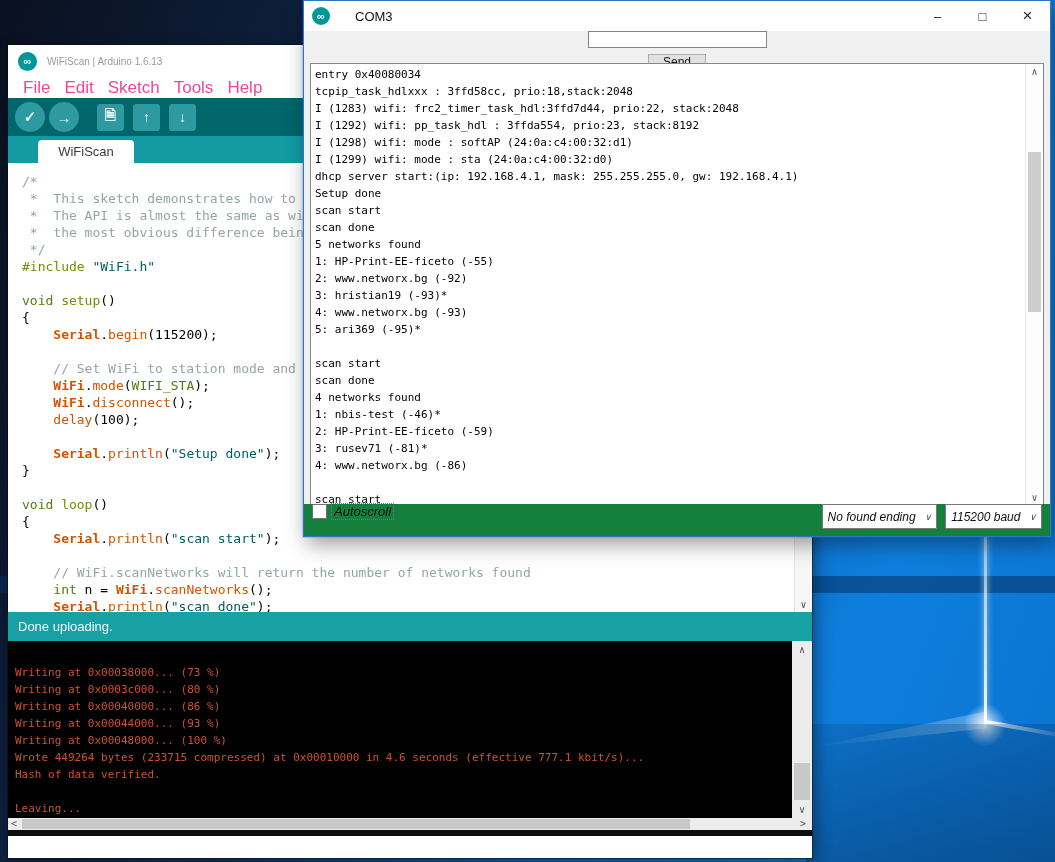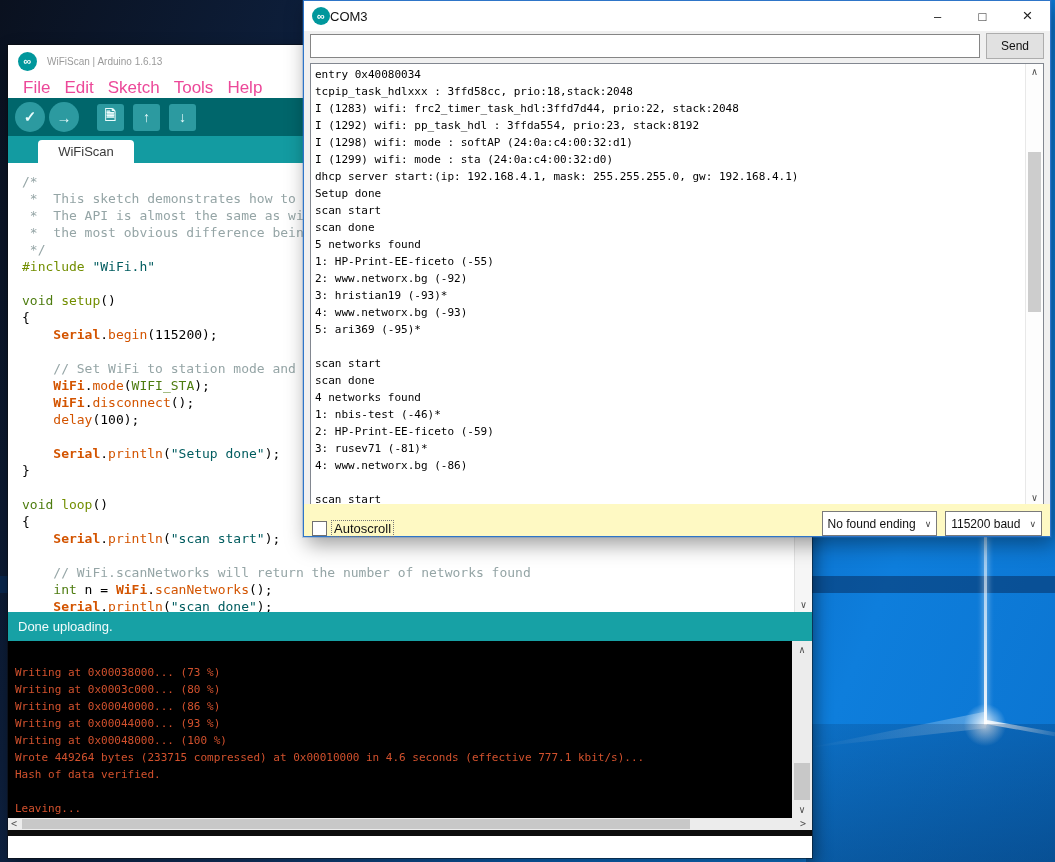--- a/index.html
+++ b/index.html
@@ -57,33 +57,33 @@
   .con-thumb{position:absolute;left:2px;top:122px;width:16px;height:37px;background:#c8c8c8;}
   .ide-hscroll{height:12px;background:#ececec;position:relative;}
   .h-arrow{position:absolute;top:0;height:12px;line-height:12px;font-size:10px;color:#505050;}
   .h-thumb{position:absolute;left:14px;top:1px;width:668px;height:10px;background:#c8c8c8;}
   .ide-gap{height:6px;background:#0d0d0d;}
   .ide-footer{height:22px;background:#00696E;color:#eafafa;font-size:12px;display:flex;align-items:center;justify-content:flex-end;padding-right:8px;}
   
   .serial{position:absolute;left:303px;top:0;width:748px;height:537px;background:#f0f0f0;z-index:20;
     border:1px solid #2E75C8;box-shadow:0 0 0 1px rgba(46,117,200,.25),4px 7px 20px rgba(0,0,0,.40);box-sizing:border-box;}
   .sm-titlebar{height:30px;background:#fff;display:flex;align-items:center;padding-left:8px;}
-  .sm-title{margin-left:0;font-size:13px;color:#111;flex:1 1 auto;}
+  .sm-title{margin-left:25px;font-size:13px;color:#111;flex:1 1 auto;}
   .win-btn{width:45px;height:30px;display:flex;align-items:center;justify-content:center;color:#222;font-size:13px;}
   .win-btn.close{font-size:17px;}
-  .sm-inputrow{height:30px;display:flex;align-items:center;padding:0 6px;gap:6px;}
+  .sm-inputrow{height:30px;display:flex;align-items:center;padding:0 6px;gap:6px;flex-direction:column;}
   .sm-input{flex:1 1 auto;height:22px;background:#fff;border:1px solid #858585;font-size:13px;padding:0 4px;
     font-family:"DejaVu Sans Mono",monospace;outline:none;}
   .sm-send{width:56px;height:24px;background:#e1e1e1;border:1px solid #adadad;font-size:12px;color:#111;
     display:flex;align-items:center;justify-content:center;}
   .sm-output{position:absolute;left:6px;right:6px;top:62px;height:441px;background:#fff;border:1px solid #828790;overflow:hidden;}
   .sm-lines{position:absolute;left:4px;top:2px;right:20px;font-size:11px;line-height:17px;white-space:pre;color:#000;}
   .sm-scroll{position:absolute;right:0;top:0;width:17px;height:100%;background:#fdfdfd;border-left:1px solid #e8e8e8;}
   .sm-thumb{position:absolute;left:2px;top:88px;width:13px;height:160px;background:#cdcdcd;}
-  .sm-bottom{position:absolute;left:0;right:0;bottom:0;height:32px;display:flex;align-items:flex-end;padding:0 8px;background:#fef9c3;}
+  .sm-bottom{position:absolute;left:0;right:0;bottom:0;height:32px;display:flex;align-items:flex-start;padding:0 8px;background:#15803d;font-style:italic;}
   .chk{width:13px;height:13px;background:#fff;border:1px solid #707070;margin-right:5px;flex:0 0 auto;}
   .chk-label{font-size:13px;color:#111;outline:1px dotted #777;padding:0 2px;}
   .spacer{flex:1 1 auto;}
   .combo{height:23px;background:#fff;border:1px solid #7a7a7a;display:flex;align-items:center;font-size:12px;color:#111;
     padding:0 5px;margin-left:8px;}
   .combo .chev{margin-left:9px;font-size:9px;color:#444;}
   .line{min-height:17px;}
 </style>
 </head>
 <body>

